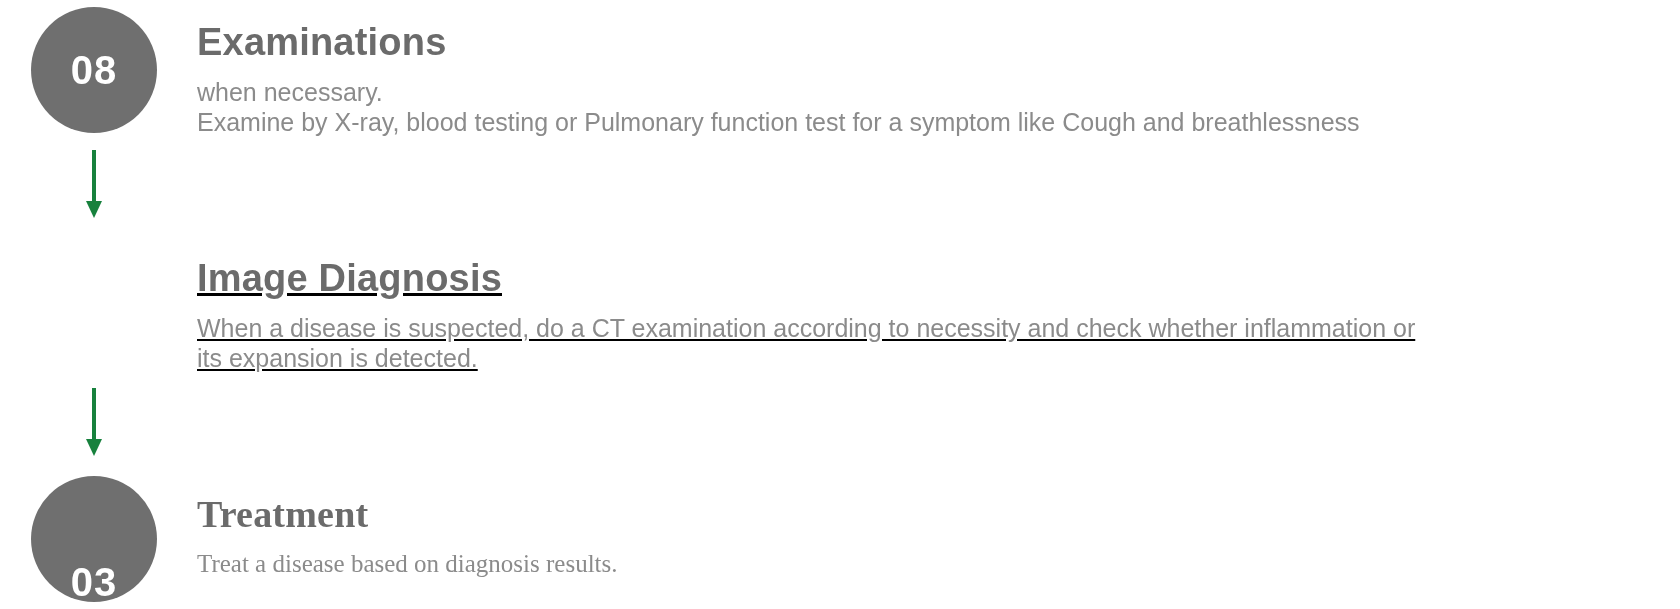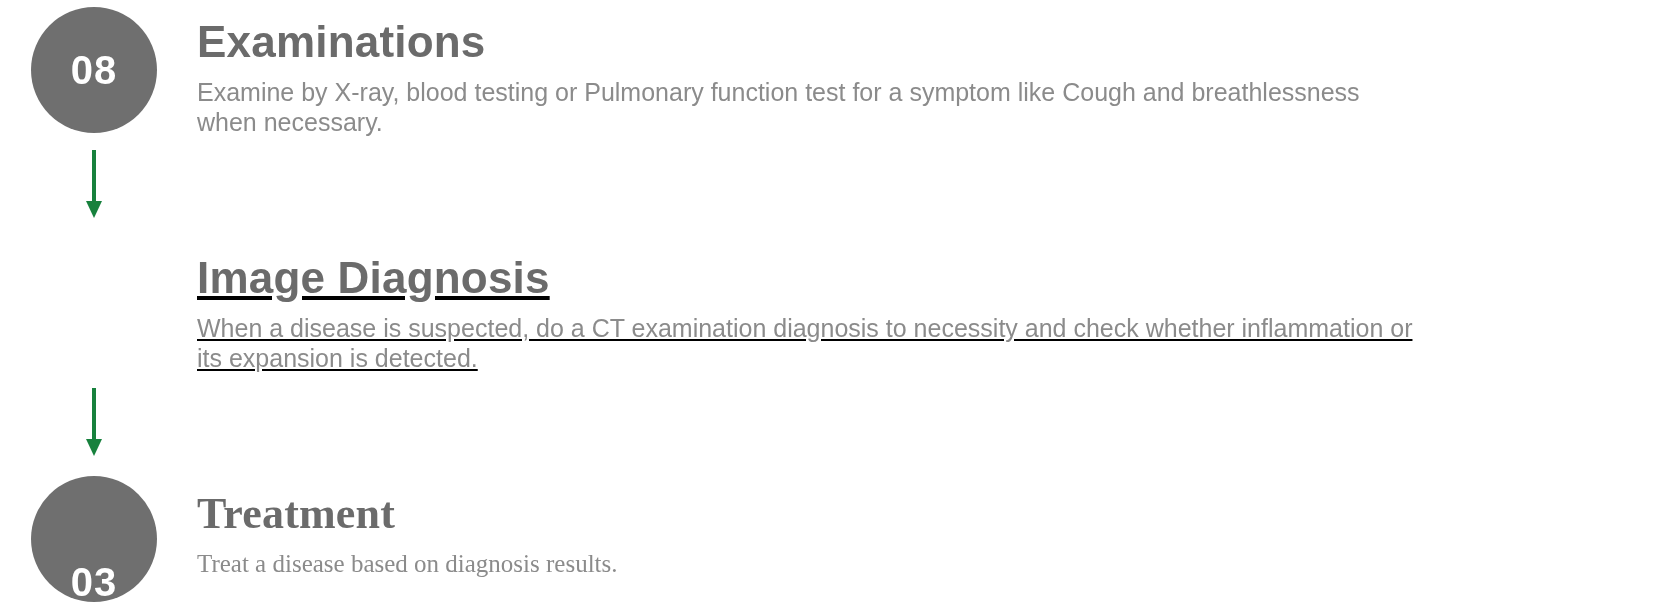--- a/index.html
+++ b/index.html
@@ -53,21 +53,21 @@
     position: absolute;
     left: 197px;
     width: 1360px;
   }
   .t1 { top: 20px; }
   .t2 { top: 256px; text-decoration: underline; }
   .t3 { top: 492px; font-family: Liberation Serif, serif; }
 
   .step-title {
     margin: 0;
-    font-size: 44px;
+    font-size: 38px;
     line-height: 44px;
     font-weight: 600;
     color: var(--title-text, #6b6b6b);
     letter-spacing: 0.2px;
   }
   .step-desc {
     margin: 13px 0 0 0;
   }
   .desc-line {
     margin: 0;
@@ -82,34 +82,34 @@
 <body>
 
 <div class="canvas">
 
   <div class="circle c1">
     <span class="num">08</span>
   </div>
   <div class="text-block t1">
     <h2 class="step-title">Examinations</h2>
     <div class="step-desc">
+      <p class="desc-line">when necessary.</p>
       <p class="desc-line">Examine by X-ray, blood testing or Pulmonary function test for a symptom like Cough and breathlessness</p>
-      <p class="desc-line">when necessary.</p>
     </div>
   </div>
 
   <svg class="arrow a1" viewBox="0 0 18 68" aria-hidden="true">
     <line x1="9" y1="0" x2="9" y2="53"></line>
     <polygon points="1,51 17,51 9,68"></polygon>
   </svg>
 
   <div class="text-block t2">
     <h2 class="step-title">Image Diagnosis</h2>
     <div class="step-desc">
-      <p class="desc-line">When a disease is suspected, do a CT examination diagnosis to necessity and check whether inflammation or</p>
+      <p class="desc-line">When a disease is suspected, do a CT examination according to necessity and check whether inflammation or</p>
       <p class="desc-line">its expansion is detected.</p>
     </div>
   </div>
 
   <svg class="arrow a2" viewBox="0 0 18 68" aria-hidden="true">
     <line x1="9" y1="0" x2="9" y2="53"></line>
     <polygon points="1,51 17,51 9,68"></polygon>
   </svg>
 
   <div class="circle c3">

